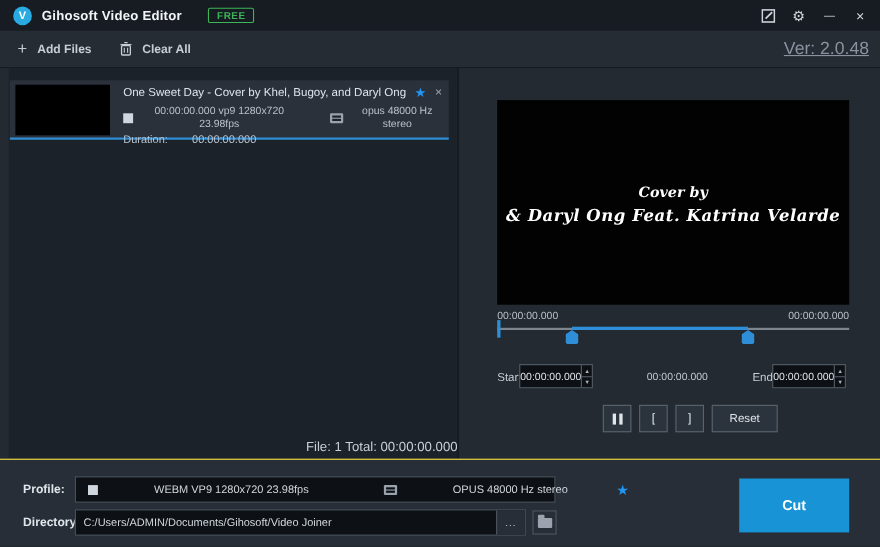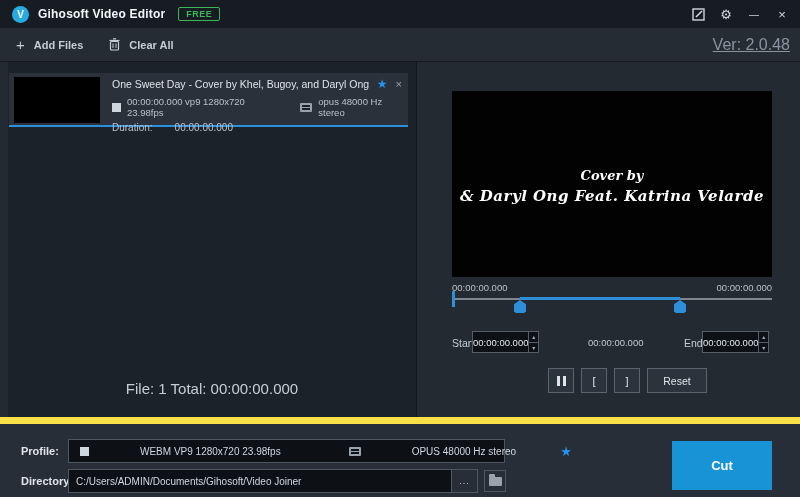--- a/index.html
+++ b/index.html
@@ -5,21 +5,21 @@
   * { margin:0; padding:0; box-sizing:border-box; }
   html,body { width:800px; height:497px; }
   body { font-family:"Liberation Sans", sans-serif; background:#10141a; overflow:hidden; }
   .window { position:relative; width:800px; height:497px; background:#242b33; }
 
   
   .titlebar { position:absolute; left:0; top:0; width:800px; height:28px; background:#171c22; display:flex; align-items:center; }
   .logo { width:17px; height:17px; border-radius:50%; background:#29abe2; color:#fff; font-weight:bold; font-size:10px;
           display:flex; align-items:center; justify-content:center; margin-left:12px; }
   .app-title { color:#f2f5f8; font-size:12px; font-weight:bold; margin-left:9px; letter-spacing:.2px; }
-  .free-badge { margin-left:13px; border:1px solid var(--free-badge,#3db558); color:var(--free-badge,#3db558);
+  .free-badge { margin-left:24px; border:1px solid var(--free-badge,#3db558); color:var(--free-badge,#3db558);
                 font-size:9px; font-weight:bold; padding:1px 7px; border-radius:2px; letter-spacing:.5px; }
   .tb-spacer { flex:1; }
   .tb-btn { width:28px; height:28px; display:flex; align-items:center; justify-content:center; color:#cfd6dd; font-size:13px; cursor:default; }
   .tb-btn svg { display:block; }
   .tb-btn.close { margin-right:4px; }
 
   
   .toolbar { position:absolute; left:0; top:28px; width:800px; height:34px; background:#252c34; border-bottom:1px solid #151a20;
              display:flex; align-items:center; }
   .tool-btn { display:flex; align-items:center; gap:9px; color:#c6cdd4; font-size:11px; font-weight:bold; margin-left:16px; cursor:default; }
@@ -32,29 +32,29 @@
   .left-panel { position:absolute; left:8px; top:0; width:409px; height:355px; background:#1c2229; border-right:1px solid #13181e; }
 
   .file-item { position:absolute; left:1px; top:11px; width:399px; height:54px; background:#2a313b;
                border-bottom:2px solid var(--accent,#2e8fd8); display:flex; }
   .thumb { width:86px; height:46px; background:#000; margin:4px 0 0 5px; flex:none; }
   .file-info { flex:1; padding:4px 4px 0 12px; min-width:0; }
   .file-title-row { display:flex; align-items:center; }
   .file-name { flex:1; color:#dde3ea; font-size:10.5px; white-space:nowrap; overflow:hidden; }
   .file-star { color:#2196f3; font-size:12px; margin:0 8px 0 6px; }
   .file-close { color:#9aa3ad; font-size:11px; margin-right:2px; }
-  .file-meta-row { display:flex; align-items:center; margin-top:5px; color:#b9c2cb; font-size:9.5px; gap:6px; }
+  .file-meta-row { display:flex; align-items:center; margin-top:5px; color:#b9c2cb; font-size:9.5px; gap:6px;text-align:center; }
   .vid-ic { width:9px; height:9px; background:#cfd6dd; flex:none; }
   .aud-ic { width:12px; height:9px; background:#9aa3ad; border-radius:1px; flex:none; position:relative; }
   .aud-ic:before { content:""; position:absolute; left:2px; top:2px; width:8px; height:2px; background:#1c2229; box-shadow:0 3px 0 #1c2229; }
   .meta-gap { width:18px; }
   .file-dur-row { display:flex; margin-top:4px; color:#b9c2cb; font-size:10px; }
   .file-dur-row .dur-val { margin-left:22px; }
 
-  .list-footer { position:absolute; left:0; bottom:20px; width:100%; text-align:center; color:#c7ced6; font-size:15px; }
+  .list-footer { position:absolute; left:0; bottom:4px; width:100%; text-align:right; color:#c7ced6; font-size:12px; }
 
   
   .preview { position:absolute; left:452px; top:29px; width:320px; height:186px; background:#020202;
              display:flex; flex-direction:column; align-items:center; justify-content:center;
              font-family:"DejaVu Serif", serif; font-style:italic; color:#fff; text-align:center; }
   .pv1 { font-size:23px; font-weight:bold; letter-spacing:1px; }
   .pv2 { font-size:13px; font-weight:bold; margin-top:4px; }
   .pv3, .pv4 { font-size:15px; font-weight:bold; margin-top:4px; letter-spacing:.5px; }
 
   .timeline { position:absolute; left:452px; top:220px; width:320px; height:36px; }
@@ -84,21 +84,21 @@
   .ctl-btn { position:absolute; top:0; height:25px; background:#2b333c; border:1px solid #5a646e; color:#dfe5ea;
              font-size:11px; display:flex; align-items:center; justify-content:center; cursor:default; }
   .ctl-btn.sq { width:26px; }
   .ctl-btn.pause { left:96px; gap:3px; }
   .ctl-btn.bro { left:129px; }
   .ctl-btn.brc { left:162px; }
   .ctl-btn.reset { left:195px; width:60px; font-size:10.5px; }
   .pause-bar { width:3px; height:10px; background:#dfe5ea; }
 
   
-  .bottom { position:absolute; left:0; top:417px; width:800px; height:80px; background:#272e37; border-top:7px solid #fde047; }
+  .bottom { position:absolute; left:0; top:417px; width:800px; height:80px; background:#272e37; border-top:1px solid #fde047; }
   .out-label { position:absolute; left:21px; color:#dfe5ea; font-size:11px; font-weight:bold; }
   .out-label.profile { top:21px; }
   .out-label.directory { top:51px; }
   .field { position:absolute; background:#0d1115; border:1px solid #4d5761; display:flex; align-items:center; }
   .field.profile { left:68px; top:15px; width:437px; height:24px;gap:44px; }
   .field.directory { left:68px; top:45px; width:410px; height:24px; }
   .field .ftext { color:#d0d7dd; font-size:10px; white-space:nowrap; }
   .field.profile .vid-ic { margin-left:11px; margin-right:7px; }
   .field.profile .aud-ic { margin-left:24px; margin-right:7px; }
   .field.profile .aud-ic:before { background:#0d1115; box-shadow:0 3px 0 #0d1115; }

